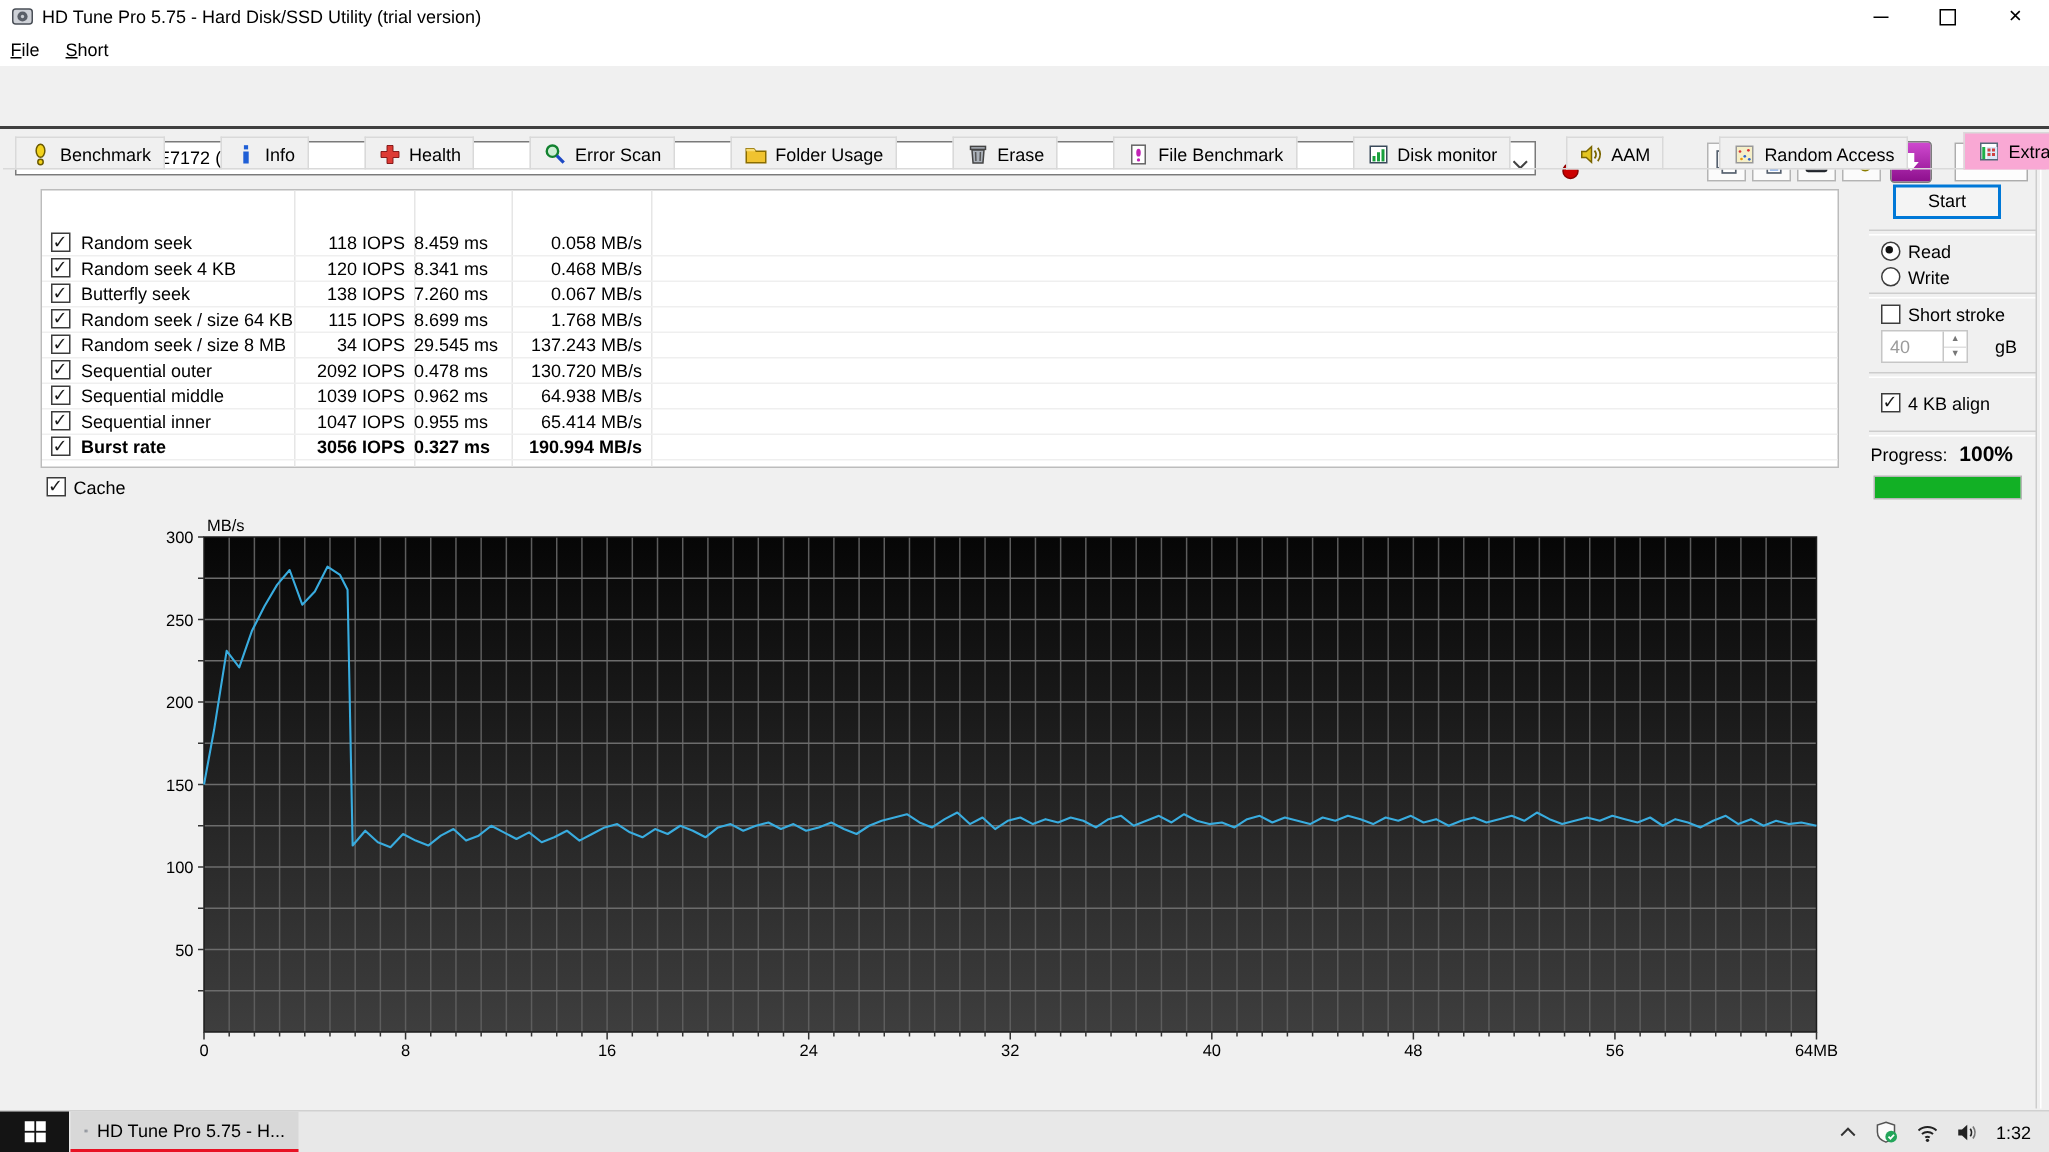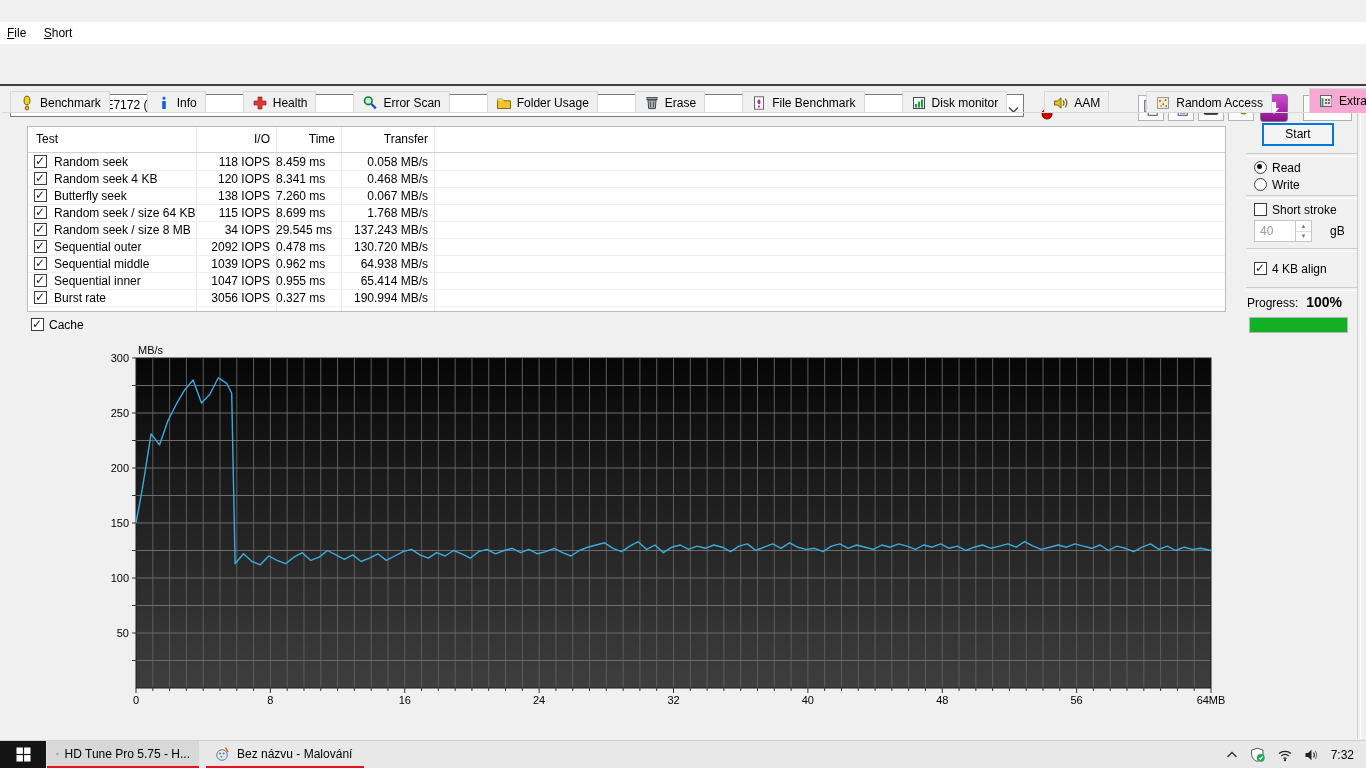--- a/index.html
+++ b/index.html
@@ -88,20 +88,39 @@
   .taskbtn.b1{left:47px;width:152px;background:#d8d8d8;}
   .taskbtn.b2{left:206px;width:158px;background:#e8e8e8;}
   .tray{position:absolute;right:0;top:0;height:27px;display:flex;align-items:center;gap:11px;padding-right:12px;}
   .clock{font-size:12px;}
 </style>
 </head>
 <body>
 
 <div class="screen">
 
+  <div class="titlebar">
+    <span class="appicon">
+      <svg width="16" height="16" viewBox="0 0 16 16">
+          <rect x="1.5" y="3" width="13" height="10" rx="2" fill="#cfd2d8" stroke="#4a4f57"></rect>
+          <circle cx="8" cy="8" r="3.4" fill="#5a5f68"></circle>
+          <circle cx="8" cy="8" r="1.1" fill="#c8ccd2"></circle>
+        </svg>
+    </span>
+    <span class="title">HD Tune Pro 5.75 - Hard Disk/SSD Utility (trial version)</span>
+    <span class="winbtn" style="left:1231px;">
+        <span class="min-glyph"></span>
+      </span>
+    <span class="winbtn" style="left:1276px;">
+        <span class="max-glyph"></span>
+      </span>
+    <span class="winbtn" style="left:1321px;">
+        <span class="close-glyph">×</span>
+      </span>
+  </div>
 
   <div class="menubar">
     <span class="menu-item">File</span>
     <span class="menu-item">Short</span>
   </div>
 
   <div class="toolbar">
     <div class="combo">
       <span class="val">ST1000LM048-2E7172 (1000 gB)</span>
       <span class="dd">
@@ -253,26 +272,20 @@
       <span>Extra tests</span>
     </span>
   </div>
   <div class="content-top-line"></div>
 
   <div class="table-panel">
     <span class="colline" style="left:168px;"></span>
     <span class="colline" style="left:248px;"></span>
     <span class="colline" style="left:313px;"></span>
     <span class="colline" style="left:406px;"></span>
-    <div class="thead">
-      <span class="hc h-test">Test</span>
-      <span class="hc h-io">I/O</span>
-      <span class="hc h-time">Time</span>
-      <span class="hc h-transfer">Transfer</span>
-    </div>
     <div id="rows">
         <div class="trow" style="top: 27px;">
           <span class="cb on"></span>
           <span class="cell test">Random seek</span>
           <span class="cell io">118 IOPS</span>
           <span class="cell time">8.459 ms</span>
           <span class="cell transfer">0.058 MB/s</span>
         </div>
         <div class="trow" style="top: 44px;">
           <span class="cb on"></span>
@@ -316,21 +329,21 @@
           <span class="cell time">0.962 ms</span>
           <span class="cell transfer">64.938 MB/s</span>
         </div>
         <div class="trow" style="top: 146px;">
           <span class="cb on"></span>
           <span class="cell test">Sequential inner</span>
           <span class="cell io">1047 IOPS</span>
           <span class="cell time">0.955 ms</span>
           <span class="cell transfer">65.414 MB/s</span>
         </div>
-        <div class="trow" style="top: 163px;">
+        <div class="trow" style="top: 163px; font-weight: bold;">
           <span class="cb on"></span>
           <span class="cell test">Burst rate</span>
           <span class="cell io">3056 IOPS</span>
           <span class="cell time">0.327 ms</span>
           <span class="cell transfer">190.994 MB/s</span>
         </div>
       </div>
   </div>
 
   <div class="startbtn">Start</div>
@@ -560,47 +573,37 @@
         </svg>
     </div>
     <div class="taskbtn b1">
       <svg width="16" height="16" viewBox="0 0 16 16">
           <rect x="1.5" y="3" width="13" height="10" rx="2" fill="#cfd2d8" stroke="#4a4f57"></rect>
           <circle cx="8" cy="8" r="3.4" fill="#5a5f68"></circle>
           <circle cx="8" cy="8" r="1.1" fill="#c8ccd2"></circle>
         </svg>
       <span>HD Tune Pro 5.75 - H...</span>
     </div>
-    <div class="taskbtn b2">
-      <svg width="16" height="16" viewBox="0 0 16 16">
-          <circle cx="7" cy="9" r="5.3" fill="#dfe9f5" stroke="#6a7f95"></circle>
-          <circle cx="5" cy="7.6" r="1" fill="#d04040"></circle>
-          <circle cx="8.6" cy="7.4" r="1" fill="#3a7fd0"></circle>
-          <circle cx="6.4" cy="10.8" r="1" fill="#3cab50"></circle>
-          <line x1="10.6" y1="1.6" x2="13" y2="6.2" stroke="#d87a1e" stroke-width="1.8"></line>
-        </svg>
-      <span>Bez názvu - Malování</span>
-    </div>
     <div class="tray">
       <svg width="14" height="12" viewBox="0 0 14 12">
           <polyline points="2.5,8 7,3.5 11.5,8" fill="none" stroke="#333" stroke-width="1.3"></polyline>
         </svg>
       <svg width="16" height="16" viewBox="0 0 16 16">
           <path d="M7.3 1.2l5.7 1.9v4.6c0 3.7-2.8 5.7-5.7 6.7-2.9-1-5.7-3-5.7-6.7V3.1z" fill="#fbfbfb" stroke="#555"></path>
           <circle cx="10.8" cy="10.8" r="3.9" fill="#23a55a"></circle>
           <polyline points="9,10.8 10.3,12.1 12.7,9.5" fill="none" stroke="#fff" stroke-width="1.2"></polyline>
         </svg>
       <svg width="16" height="14" viewBox="0 0 16 14">
           <path d="M2 5.6a9 9 0 0 1 12 0" fill="none" stroke="#222" stroke-width="1.3"></path>
           <path d="M4.3 8a5.7 5.7 0 0 1 7.4 0" fill="none" stroke="#222" stroke-width="1.3"></path>
           <path d="M6.5 10.4a2.4 2.4 0 0 1 3 0" fill="none" stroke="#222" stroke-width="1.3"></path>
           <circle cx="8" cy="12.2" r="1.1" fill="#222"></circle>
         </svg>
       <svg width="16" height="14" viewBox="0 0 16 14">
           <polygon points="1.5,5 4,5 7.5,1.8 7.5,12.2 4,9 1.5,9" fill="#222"></polygon>
           <path d="M9.5 4.5q1.8 2.5 0 5" fill="none" stroke="#222" stroke-width="1.1"></path>
           <path d="M11.3 3q2.8 4 0 8" fill="none" stroke="#777" stroke-width="1.1"></path>
         </svg>
-      <span class="clock">7:32</span>
+      <span class="clock">1:32</span>
     </div>
   </div>
 
 </div>
 
 </body></html>

